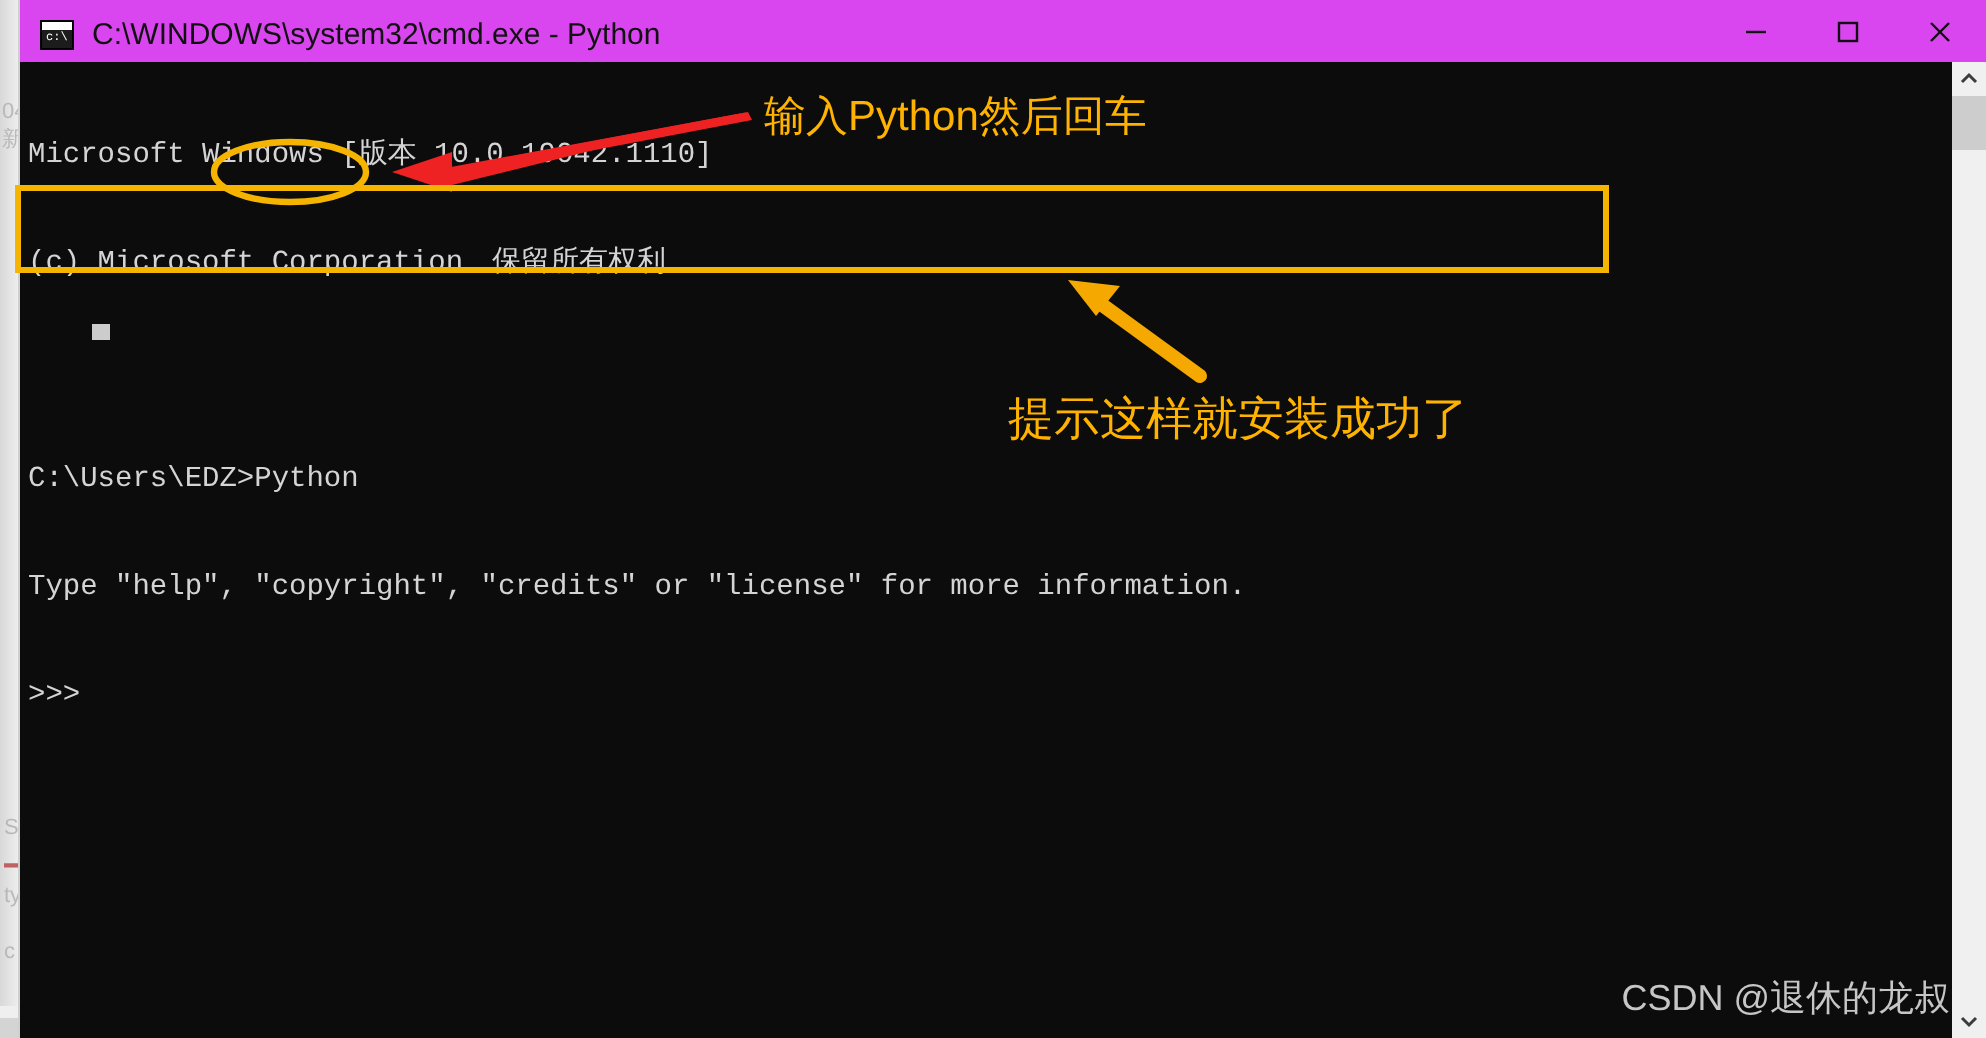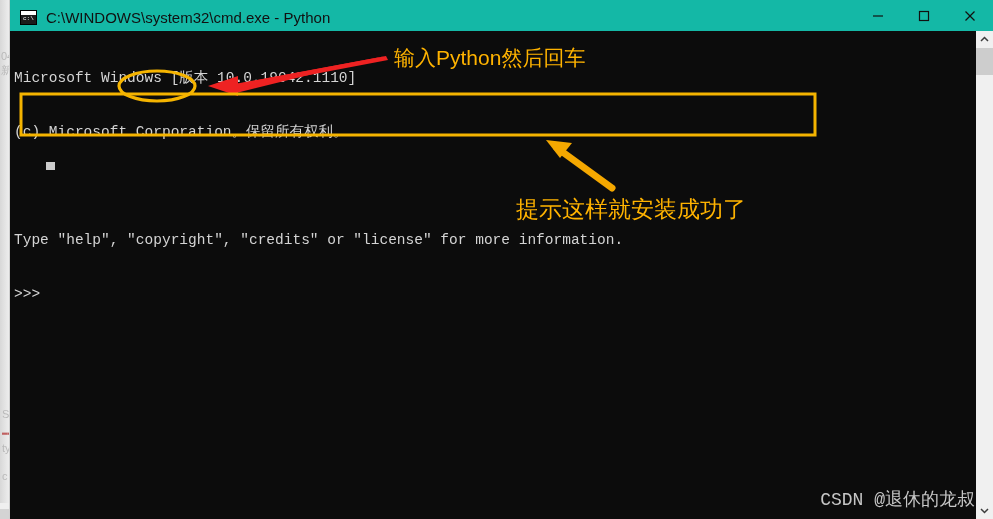--- a/index.html
+++ b/index.html
@@ -60,21 +60,21 @@
   .cmd-window {
     position: absolute;
     left: 10px; top: 0px;
     width: 983px; height: 519px;
     background: #ffffff;
     box-shadow: 0 0 0 1px #cfcfcf;
   }
   .titlebar {
     position: relative;
     height: 34px;
-    background: #14b8a6;
+    background: #d946ef;
     display: flex;
     align-items: center;
   }
   .title-icon {
     width: 17px; height: 15px;
     margin-left: 10px;
     background: #1c1c1c;
     border: 1px solid #000;
     position: relative;
     flex: 0 0 auto;
@@ -160,21 +160,21 @@
   .sb-thumb {
     position: absolute;
     left: 0; top: 17px;
     width: 17px; height: 27px;
     background: #cdcdcd;
   }
 
   
   .annot-layer {
     position: absolute;
-    left: 16px; top: 0; width: 820px; height: 519px;
+    left: 4px; top: 0; width: 820px; height: 519px;
     pointer-events: none;
   }
   .annot-text {
     position: absolute;
     color: #ffb300;
     font-family: "Liberation Sans", sans-serif;
     white-space: nowrap;
   }
   #annot-top-text {
     left: 378px; top: 44px;
@@ -184,21 +184,21 @@
     left: 500px; top: 194px;
     font-size: 23px;
   }
 
   
   .watermark {
     position: absolute;
     right: 18px; top: 487px;
     font-size: 18px;
     color: #d6d6d6;
-    font-family: Liberation Mono, monospace;
+    font-family: Liberation Sans, sans-serif;
     white-space: nowrap;
     opacity: .92;
   }
 </style>
 </head>
 <body>
 
 <div id="root">
 
   <div class="bg-page">
@@ -240,20 +240,21 @@
           </svg>
         </div>
       </div>
     </div>
 
     <div class="term-outer">
       <div class="term-text">
         <div class="term-line">Microsoft Windows [版本 10.0.19042.1110]</div>
         <div class="term-line">(c) Microsoft Corporation。保留所有权利。</div>
         <div class="term-line"></div>
+        <div class="term-line">C:\Users\EDZ&gt;Python</div>
         <div class="term-line">Type "help", "copyright", "credits" or "license" for more information.</div>
         <div class="term-line">&gt;&gt;&gt;</div>
       </div>
       <div class="cursor-block"></div>
     </div>
 
     <div class="scrollbar">
       <div class="sb-up">
         <svg width="9" height="7" viewBox="0 0 9 7">
           <polyline points="1,5 4.5,1.5 8,5" fill="none" stroke="#3c3c3c" stroke-width="1.5"></polyline>

